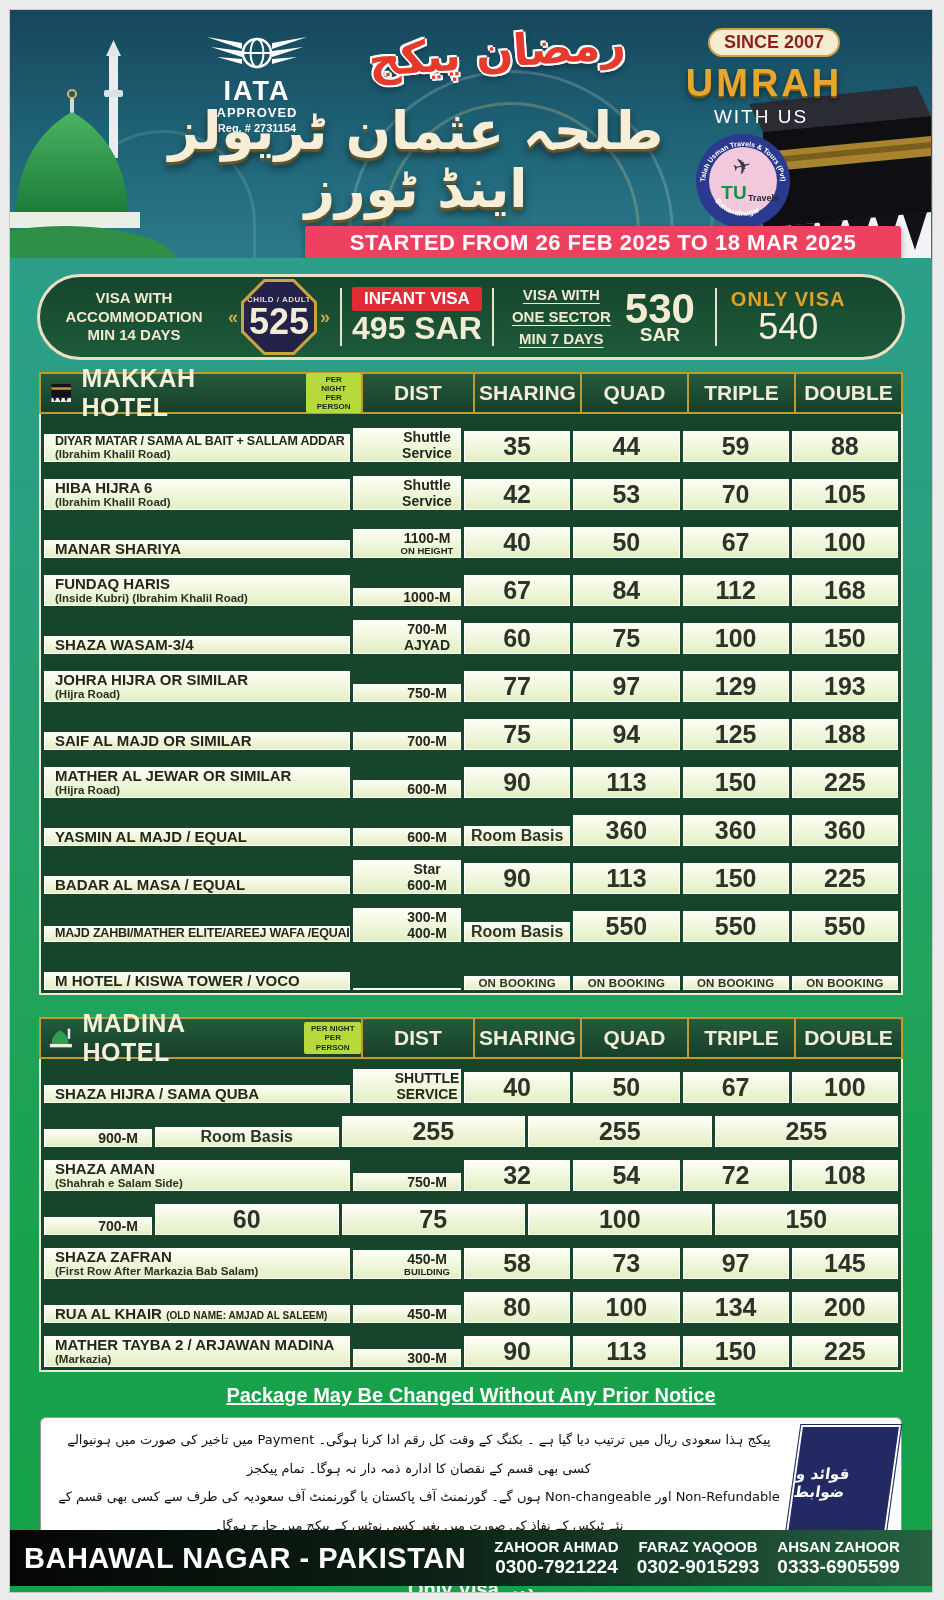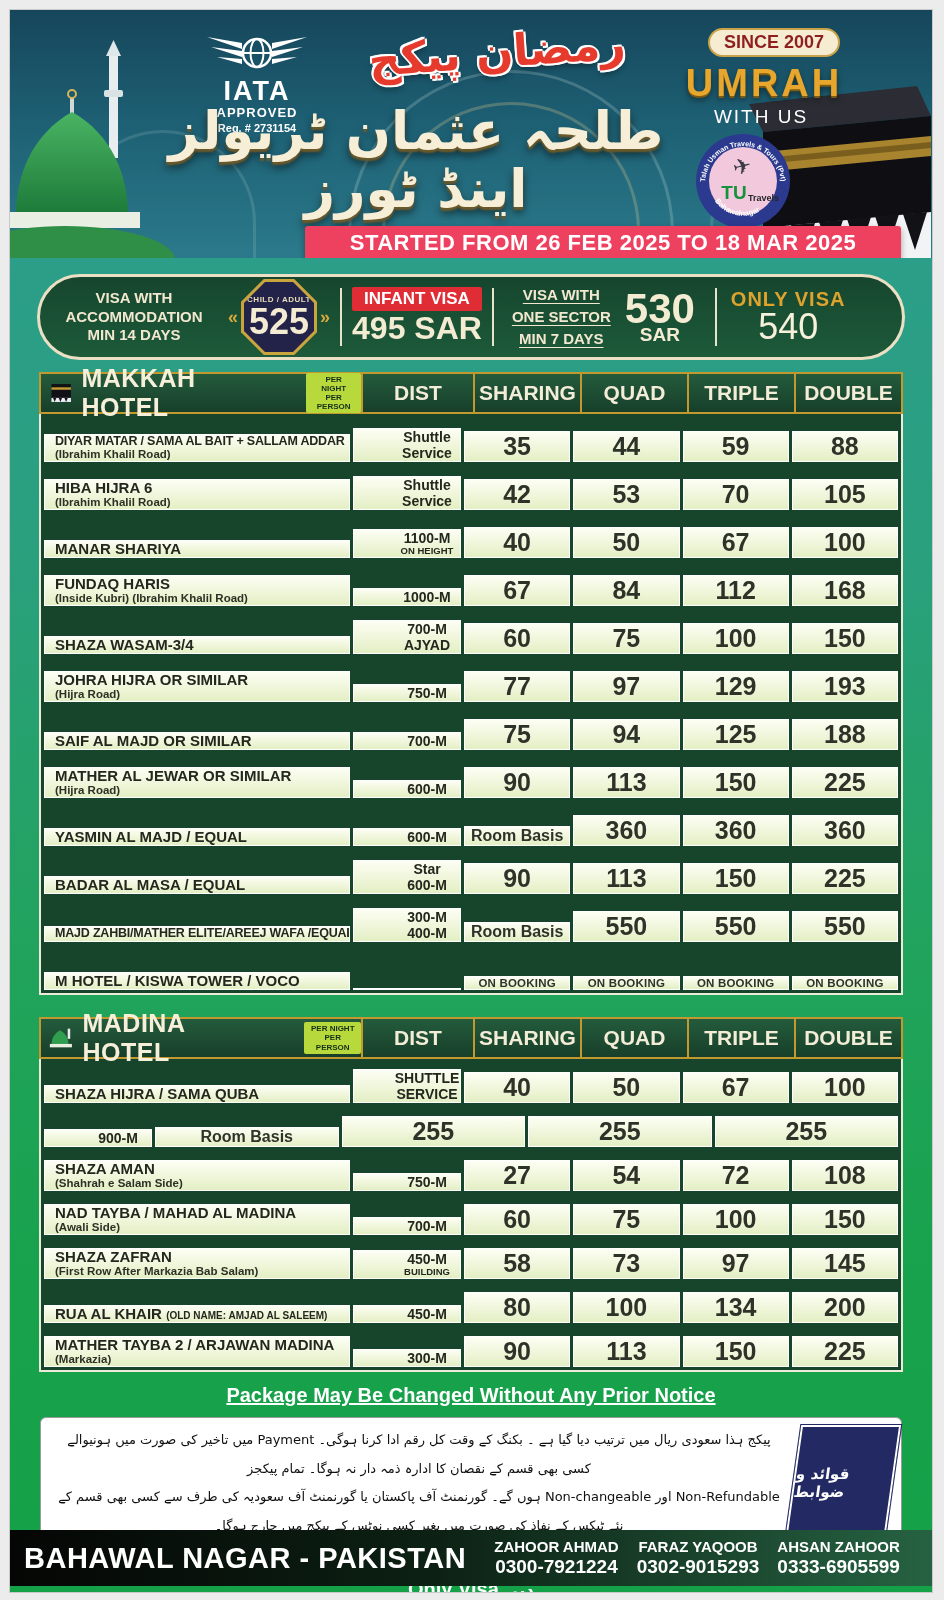--- a/index.html
+++ b/index.html
@@ -601,38 +601,34 @@
   <div class="t-row">
     <div class="cell name-cell">
       <div class="hname"><span>SHAZA AMAN</span> </div>
       <div class="hsub">(Shahrah e Salam Side)</div>
     </div>
     <div class="cell dist-cell">
       <div>750-M</div>
 
     </div>
     <div class="cell price-cell">
-            <span>27</span>
+            <span>32</span>
           </div>
     <div class="cell price-cell">
             <span>54</span>
           </div>
     <div class="cell price-cell">
             <span>72</span>
           </div>
     <div class="cell price-cell">
             <span>108</span>
           </div>
   </div>
 
   <div class="t-row">
-    <div class="cell name-cell">
-      <div class="hname"><span>NAD TAYBA / MAHAD AL MADINA</span> </div>
-      <div class="hsub">(Awali Side)</div>
-    </div>
     <div class="cell dist-cell">
       <div>700-M</div>
 
     </div>
     <div class="cell price-cell">
             <span>60</span>
           </div>
     <div class="cell price-cell">
             <span>75</span>
           </div>

